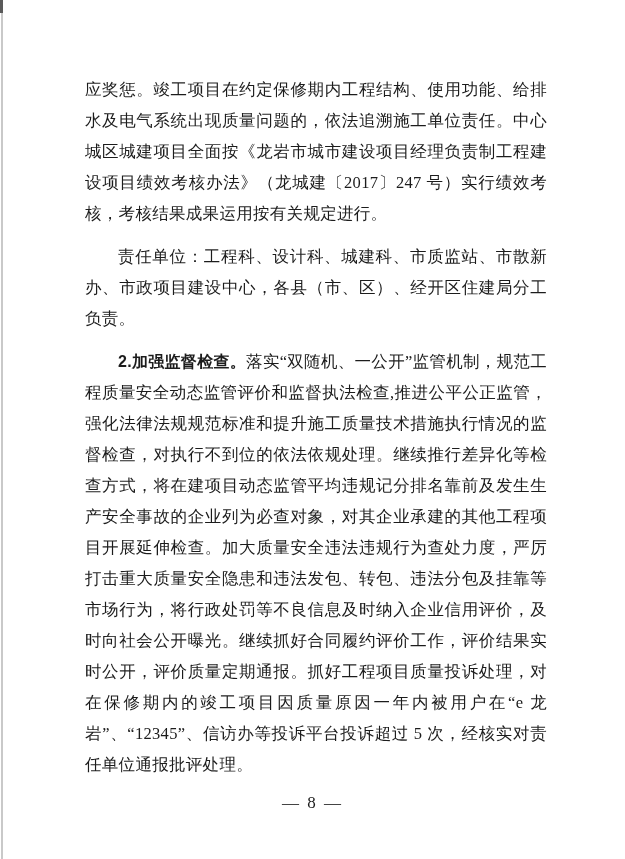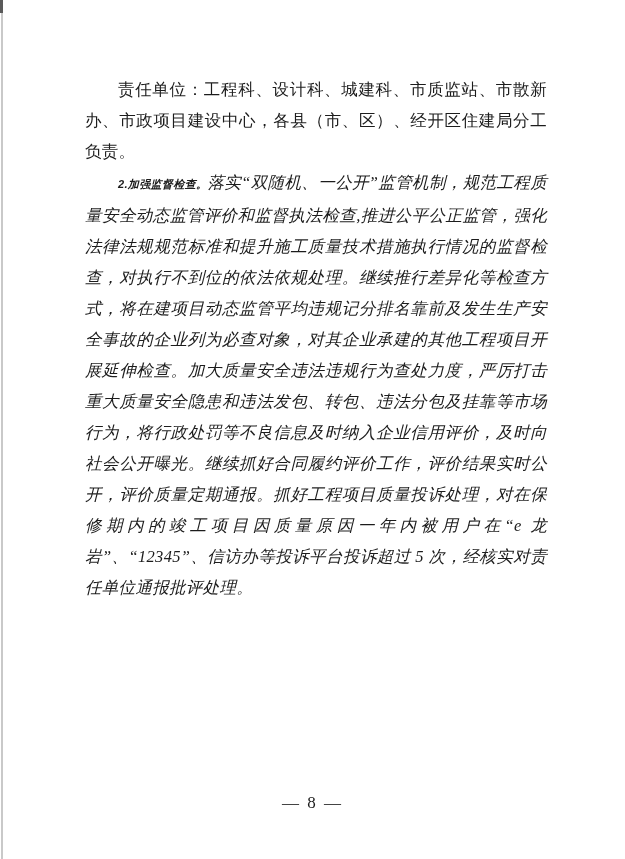--- a/index.html
+++ b/index.html
@@ -40,30 +40,29 @@
     font-size: 16.5px;
     line-height: 31px;
     text-align: justify;
     letter-spacing: 0.3px;
   }
   .content p {
     margin: 0;
     padding: 0;
   }
   .para + .para {
-    margin-top: 0;
-    font-style: italic;
+    margin-top: 12px;
   }
   .para.indent {
     text-indent: 2em;
   }
   .lead {
     font-weight: 700;
     font-family: "Liberation Sans", "DejaVu Sans", sans-serif;
-    font-size: 11px;
+    font-size: 16px;
   }
   .footer {
     position: absolute;
     left: 0;
     top: 793px;
     width: 100%;
     text-align: center;
     font-size: 17px;
     letter-spacing: 2px;
     color: #1c1c1c;
@@ -72,20 +71,23 @@
 </head>
 <body>
 
 <div class="page">
 
   <div class="scan-edge-line"></div>
   <div class="scan-edge-mark"></div>
 
   <div class="content">
 
+    <p class="para">
+      <span>应奖惩。竣工项目在约定保修期内工程结构、使用功能、给排水及电气系统出现质量问题的，依法追溯施工单位责任。中心城区城建项目全面按《龙岩市城市建设项目经理负责制工程建设项目绩效考核办法》（龙城建〔2017〕247 号）实行绩效考核，考核结果成果运用按有关规定进行。</span>
+    </p>
 
     <p class="para indent">
       <span>责任单位：工程科、设计科、城建科、市质监站、市散新办、市政项目建设中心，各县（市、区）、经开区住建局分工负责。</span>
     </p>
 
     <p class="para indent">
       <span class="lead">2.加强监督检查。</span><span>落实“双随机、一公开”监管机制，规范工程质量安全动态监管评价和监督执法检查,推进公平公正监管，强化法律法规规范标准和提升施工质量技术措施执行情况的监督检查，对执行不到位的依法依规处理。继续推行差异化等检查方式，将在建项目动态监管平均违规记分排名靠前及发生生产安全事故的企业列为必查对象，对其企业承建的其他工程项目开展延伸检查。加大质量安全违法违规行为查处力度，严厉打击重大质量安全隐患和违法发包、转包、违法分包及挂靠等市场行为，将行政处罚等不良信息及时纳入企业信用评价，及时向社会公开曝光。继续抓好合同履约评价工作，评价结果实时公开，评价质量定期通报。抓好工程项目质量投诉处理，对在保修期内的竣工项目因质量原因一年内被用户在“e 龙岩”、“12345”、信访办等投诉平台投诉超过 5 次，经核实对责任单位通报批评处理。</span>
     </p>
 
 

